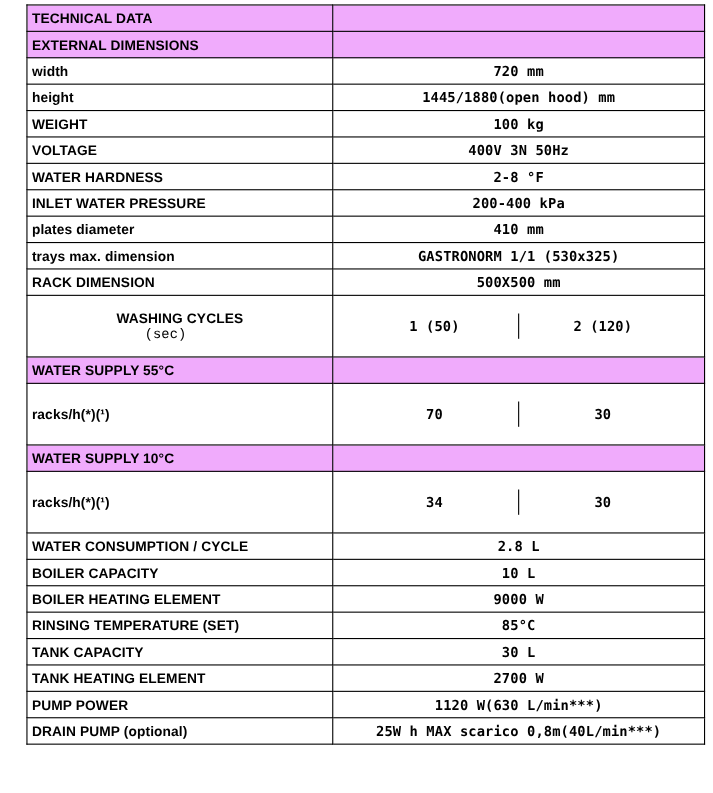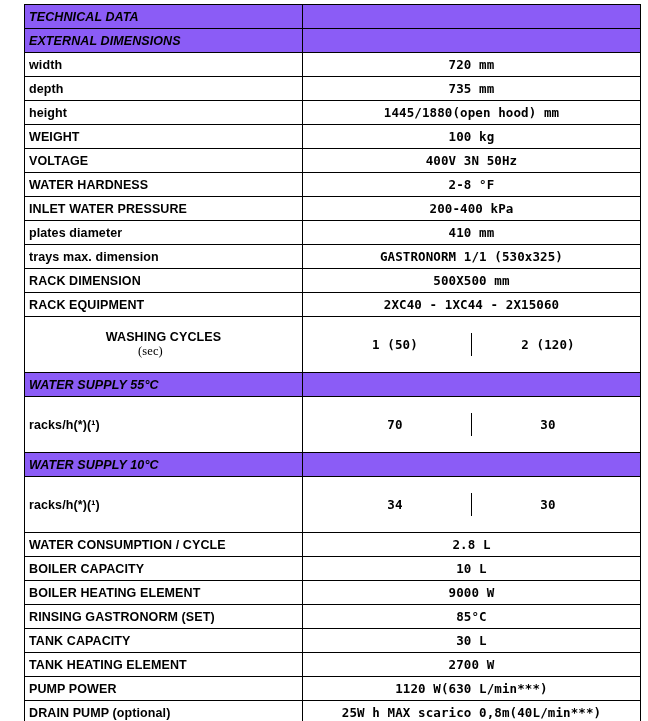--- a/index.html
+++ b/index.html
@@ -42,22 +42,21 @@
   td.label.indent {
   }
   td.value {
     text-align: center;
     font-family: "DejaVu Sans Mono", monospace;
     font-weight: normal;
     font-size: 12.5px;
     letter-spacing: 0.2px;
   }
   td.section {
-    background: #8b5cf6;
-    font-style: italic;
+    background: #f0abfc;
   }
   .split-cell {
     padding: 16px !important;
   }
   .split {
     display: flex;
     width: 100%;
     height: 100%;
   }
   .split > div {
@@ -72,21 +71,21 @@
     border-right: 1px solid #000000;
   }
   .cycles-label {
     display: flex;
     justify-content: space-between;
     align-items: center;
     width: 100%;
     flex-direction: column;
   }
   .cycles-label .sec {
-    font-family: Liberation Serif, serif;
+    font-family: Liberation Mono, monospace;
     font-weight: normal;
     padding-right: 26px;
   }
 </style>
 </head>
 <body>
 
 <div class="sheet">
 
   <table class="spec">
@@ -104,24 +103,20 @@
       <tr>
         <td class="label section">EXTERNAL DIMENSIONS</td>
         <td class="value section"></td>
       </tr>
 
       <tr>
         <td class="label indent">width</td>
         <td class="value">720 mm</td>
       </tr>
 
-      <tr>
-        <td class="label indent">depth</td>
-        <td class="value">735 mm</td>
-      </tr>
 
       <tr>
         <td class="label indent">height</td>
         <td class="value">1445/1880(open hood) mm</td>
       </tr>
 
       <tr>
         <td class="label">WEIGHT</td>
         <td class="value">100 kg</td>
       </tr>
@@ -151,24 +146,20 @@
       <tr>
         <td class="label indent">trays max. dimension</td>
         <td class="value">GASTRONORM 1/1 (530x325)</td>
       </tr>
 
       <tr>
         <td class="label">RACK DIMENSION</td>
         <td class="value">500X500 mm</td>
       </tr>
 
-      <tr>
-        <td class="label">RACK EQUIPMENT</td>
-        <td class="value">2XC40 - 1XC44 - 2X15060</td>
-      </tr>
 
       <tr>
         <td class="label">
           <div class="cycles-label">
             <span>WASHING CYCLES</span>
             <span class="sec">(sec)</span>
           </div>
         </td>
         <td class="value split-cell">
           <div class="split">
@@ -218,21 +209,21 @@
         <td class="label">BOILER CAPACITY</td>
         <td class="value">10 L</td>
       </tr>
 
       <tr>
         <td class="label">BOILER HEATING ELEMENT</td>
         <td class="value">9000 W</td>
       </tr>
 
       <tr>
-        <td class="label">RINSING GASTRONORM (SET)</td>
+        <td class="label">RINSING TEMPERATURE (SET)</td>
         <td class="value">85°C</td>
       </tr>
 
       <tr>
         <td class="label">TANK CAPACITY</td>
         <td class="value">30 L</td>
       </tr>
 
       <tr>
         <td class="label">TANK HEATING ELEMENT</td>

